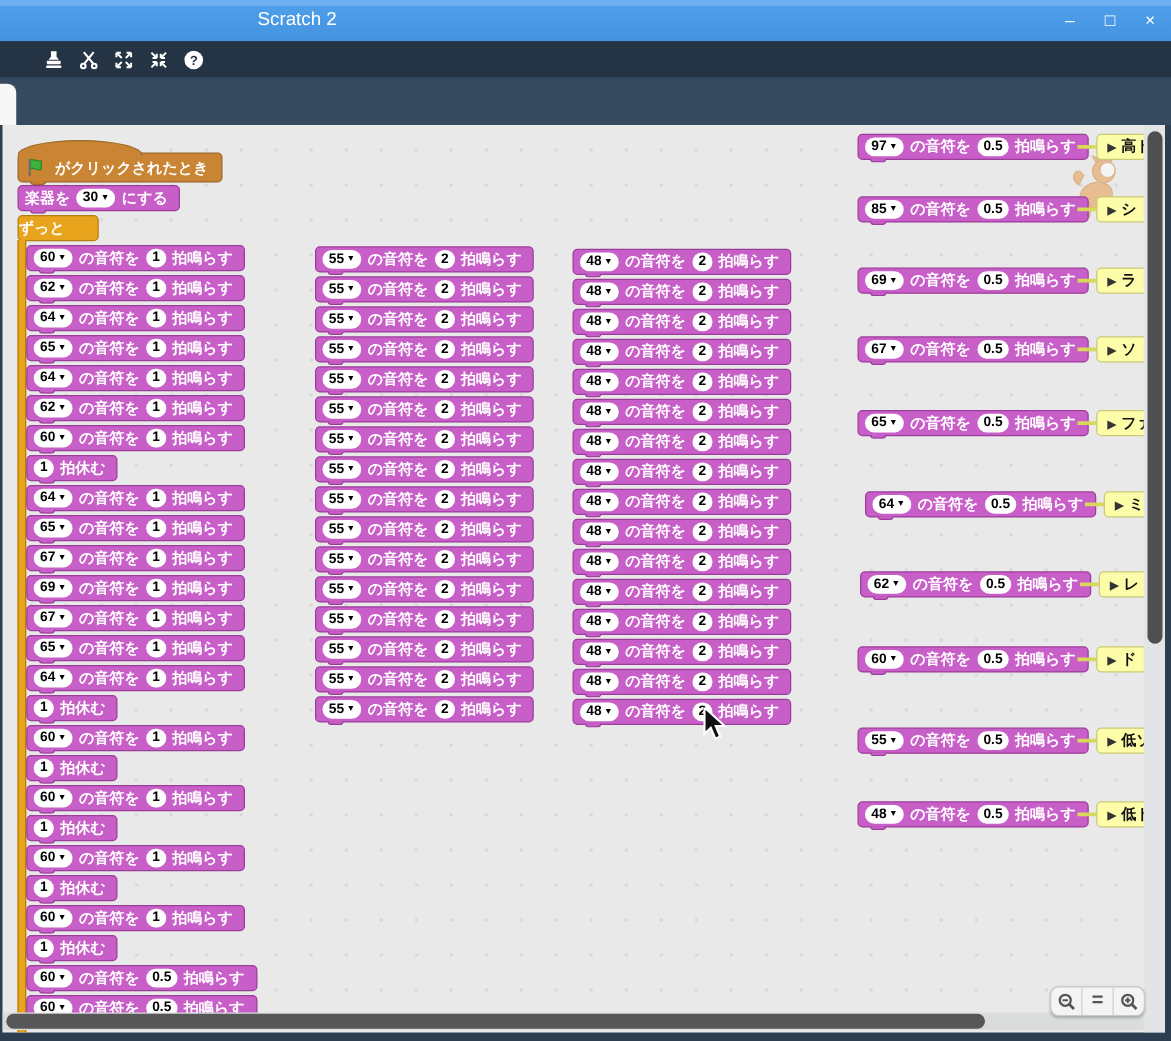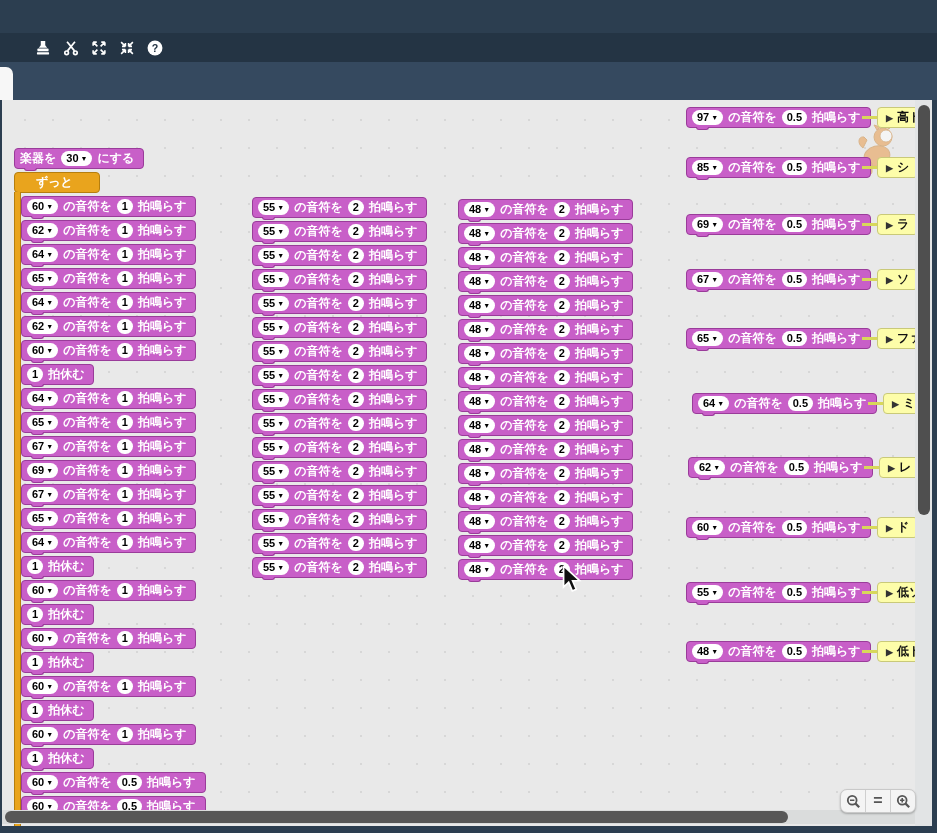--- a/index.html
+++ b/index.html
@@ -33,21 +33,21 @@
   .caret{font-size:7px;margin-left:2px;color:#000;}
 
   .hat{position:absolute;display:inline-flex;align-items:center;gap:6px;height:22px;padding:0 10px 0 7px;
     background:#c98434;border:1px solid #9c6426;border-radius:4px;color:#fff;font-weight:bold;font-size:12px;white-space:nowrap;}
   .hat::before{content:"";position:absolute;left:-1px;top:-11px;width:98px;height:12px;background:#c98434;
     border:1px solid #9c6426;border-bottom:none;border-radius:49px 49px 0 0 / 12px 12px 0 0;}
   .hat::after{content:"";position:absolute;left:9px;bottom:-3px;width:13px;height:3px;background:#c98434;
     border:1px solid #9c6426;border-top:none;border-radius:0 0 3px 3px;box-sizing:border-box;}
 
   .cblock-top{position:absolute;display:inline-flex;align-items:center;height:21px;box-sizing:border-box;
-    padding:0 26px 0 21px;background:#e9a41d;border:1px solid #b57e0f;border-radius:4px;
+    padding:0 26px 0 0;background:#e9a41d;border:1px solid #b57e0f;border-radius:4px;
     color:#fff;font-weight:bold;font-size:12px;}
   .cblock-arm{position:absolute;width:7px;background:#e9a41d;border-left:1px solid #b57e0f;border-right:1px solid #b57e0f;box-sizing:border-box;}
 
   
   .crow{position:absolute;height:22px;}
   .crow .block{position:absolute;left:0;top:0;}
   .connector{position:absolute;top:9px;width:16px;height:3px;background:#d8d85a;}
   .comment{position:absolute;top:0;display:inline-flex;align-items:center;gap:4px;height:21px;box-sizing:border-box;
     padding:0 8px;background:#fdfda9;border:1px solid #c9c979;border-radius:4px;
     color:#111;font-weight:bold;font-size:12px;white-space:nowrap;}
@@ -64,20 +64,28 @@
   .zbtn + .zbtn{border-left:1px solid #cfcfcf;}
 
   .cat{position:absolute;opacity:.5;}
   .cursor{position:absolute;z-index:60;}
 </style>
 </head>
 <body>
 
 <div class="window">
 
+  <div class="titlebar">
+    <div class="title">Scratch 2</div>
+    <div class="winbtns">
+      <div class="winbtn">–</div>
+      <div class="winbtn">□</div>
+      <div class="winbtn">×</div>
+    </div>
+  </div>
 
   <div class="toolbar">
     <div class="tool">
       <svg width="16" height="16" viewBox="0 0 15 15">
           <g fill="#fff">
             <path d="M5.4 1h4.2v4l1.8 2.3H3.6L5.4 5z"></path>
             <rect x="2.3" y="8" width="10.4" height="2.6" rx="0.6"></rect>
             <rect x="1.8" y="11.6" width="11.4" height="1.9" rx="0.5"></rect>
           </g>
         </svg>
@@ -131,20 +139,27 @@
         <ellipse cx="22" cy="32" rx="13" ry="10" transform="rotate(-14 22 32)"></ellipse>
         <rect x="12" y="38" width="5" height="12" rx="2"></rect>
         <rect x="27" y="40" width="5" height="11" rx="2"></rect>
         <path d="M22 6 l-3 -5 6 2 z"></path>
         <path d="M34 5 l3 -5 -7 2 z"></path>
         <circle cx="28" cy="13" r="9"></circle>
       </g>
       <circle cx="31" cy="12" r="6" fill="#fff" stroke="#c77f2d" stroke-width="0.8"></circle>
     </svg>
 
+    <div class="hat" style="left:12px;top:22px">
+      <svg width="16" height="14" viewBox="0 0 16 14">
+          <path d="M2 1 C5 -0.5 8 3 11 1.6 L11 8.6 C8 10 5 6.5 2 8 Z" fill="#3db23d" stroke="#2b8a2b"></path>
+          <rect x="1" y="0" width="1.6" height="14" fill="#6b6b6b"></rect>
+        </svg>
+      <span>がクリックされたとき</span>
+    </div>
 
     <div class="block" style="position:absolute;left:12px;top:48px">
       <span>楽器を</span>
       <span class="oval">
           <span>30</span>
           <span class="caret">▼</span>
         </span>
       <span>にする</span>
     </div>
 

